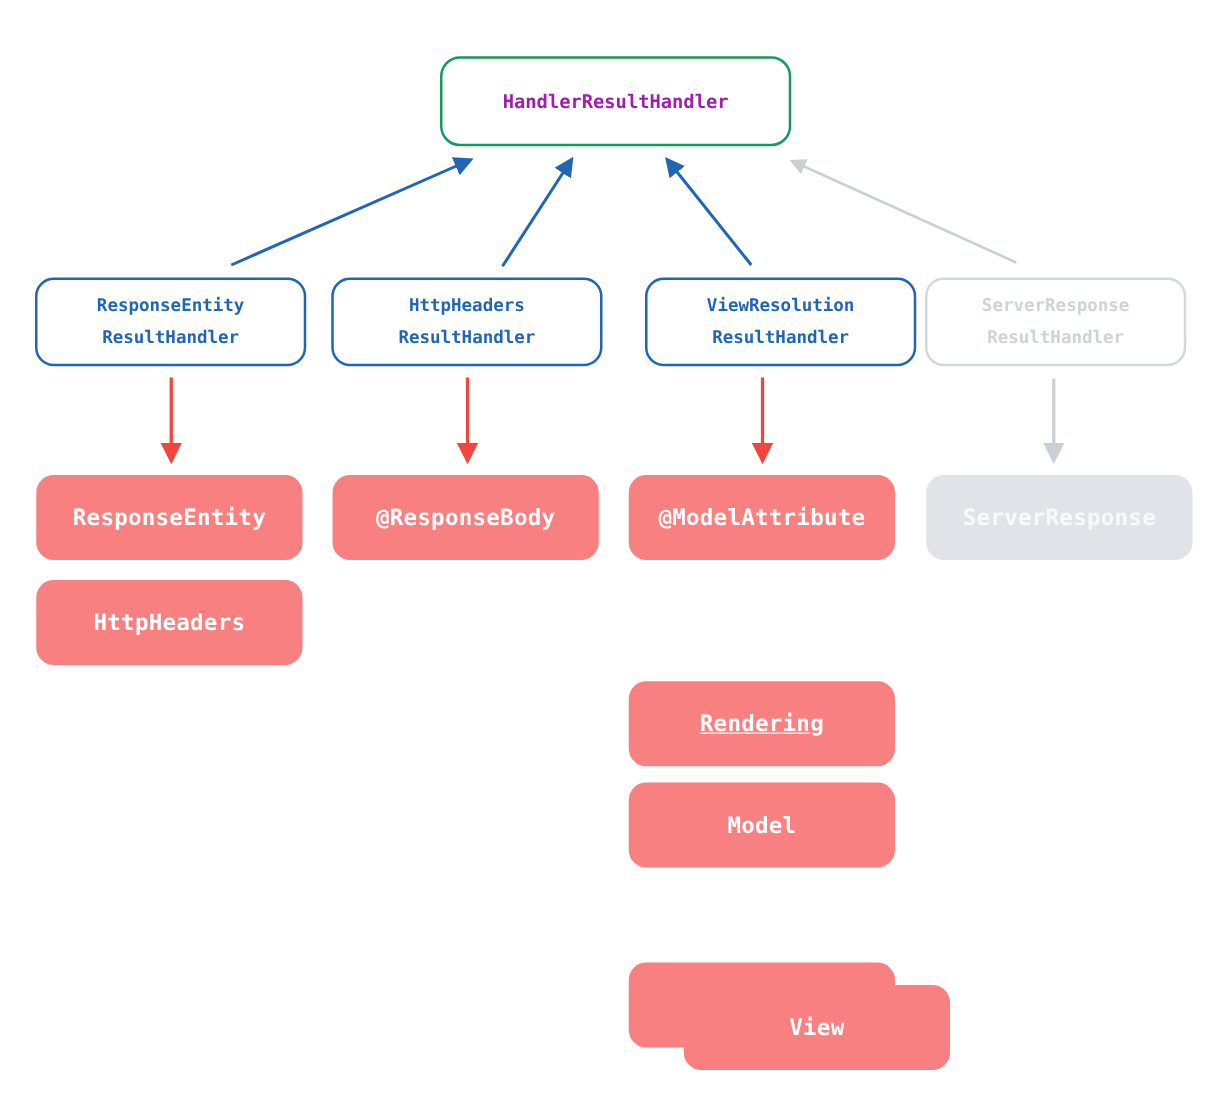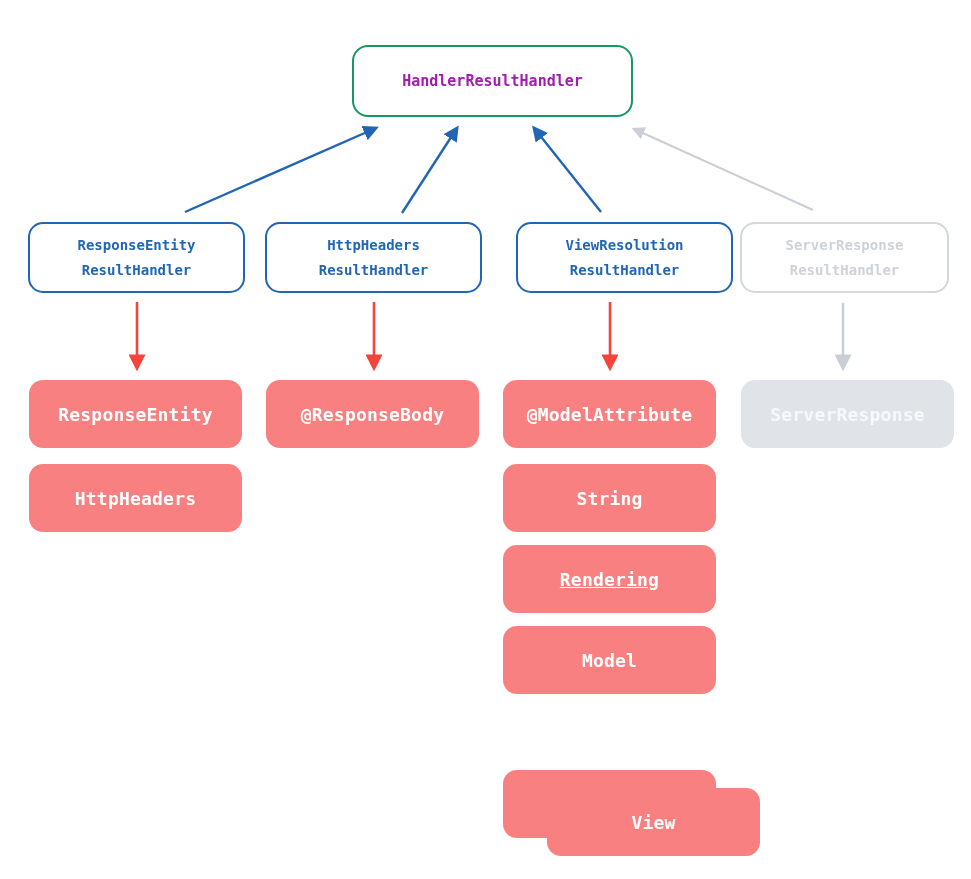--- a/index.html
+++ b/index.html
@@ -134,21 +134,20 @@
 ResultHandler</div>
   <div class="node node-handler h4 muted">ServerResponse
 ResultHandler</div>
 
   <div class="node leaf col1 rowA">ResponseEntity</div>
   <div class="node leaf col1 rowB">HttpHeaders</div>
 
   <div class="node leaf col2 rowA">@ResponseBody</div>
 
   <div class="node leaf col3 rowA">@ModelAttribute</div>
-  <div class="node leaf col3 rowB">String</div>
   <div class="node leaf col3 rowC">Rendering</div>
   <div class="node leaf col3 rowD">Model</div>
   <div class="node leaf col3 rowE">Map</div>
   <div class="node leaf col3 rowF">View</div>
 
   <div class="node leaf col4 rowA muted">ServerResponse</div>
 
 </div>
 
 </body></html>

